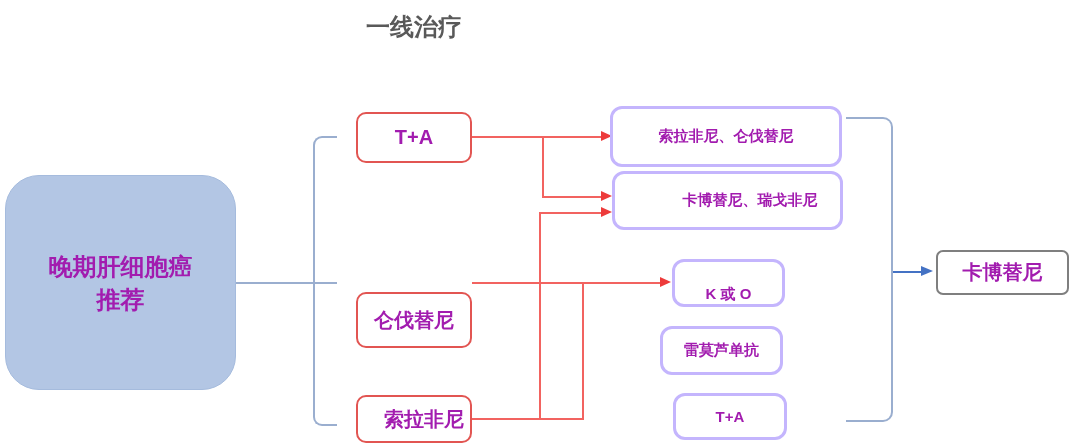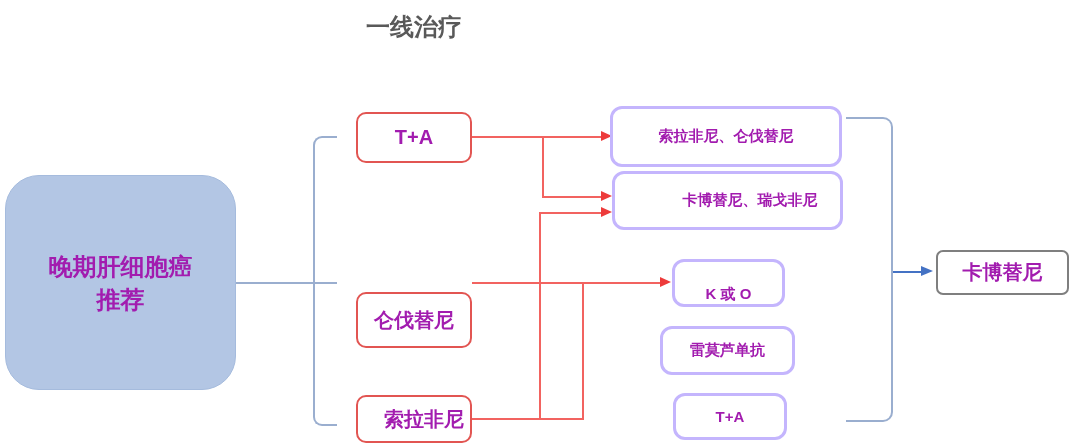--- a/index.html
+++ b/index.html
@@ -123,21 +123,21 @@
 
   <div class="node box-green" style="left:610px; top:106px; width:232px; height:61px;">
     <span>索拉非尼、仑伐替尼</span>
   </div>
   <div class="node box-green" style="left:612px; top:171px; width:231px; height:59px;padding-left:45px;">
     <span>卡博替尼、瑞戈非尼</span>
   </div>
   <div class="node box-green" style="left:672px; top:259px; width:113px; height:48px;justify-content:flex-end;">
     <span>K 或 O</span>
   </div>
-  <div class="node box-green" style="left:660px; top:326px; width:135px; height:49px;">
+  <div class="node box-green" style="left:660px; top:326px; width:123px; height:49px;">
     <span>雷莫芦单抗</span>
   </div>
   <div class="node box-green" style="left:673px; top:393px; width:114px; height:47px;">
     <span>T+A</span>
   </div>
 
   <div class="bracket-right" style="left:846px; top:117px; width:47px; height:305px;"></div>
 
   <div class="ln lnarrow" style="left:893px; top:271px; width:30px; height:2px;"></div>
   <div class="arr arr-b" style="left:921px; top:266px;"></div>

